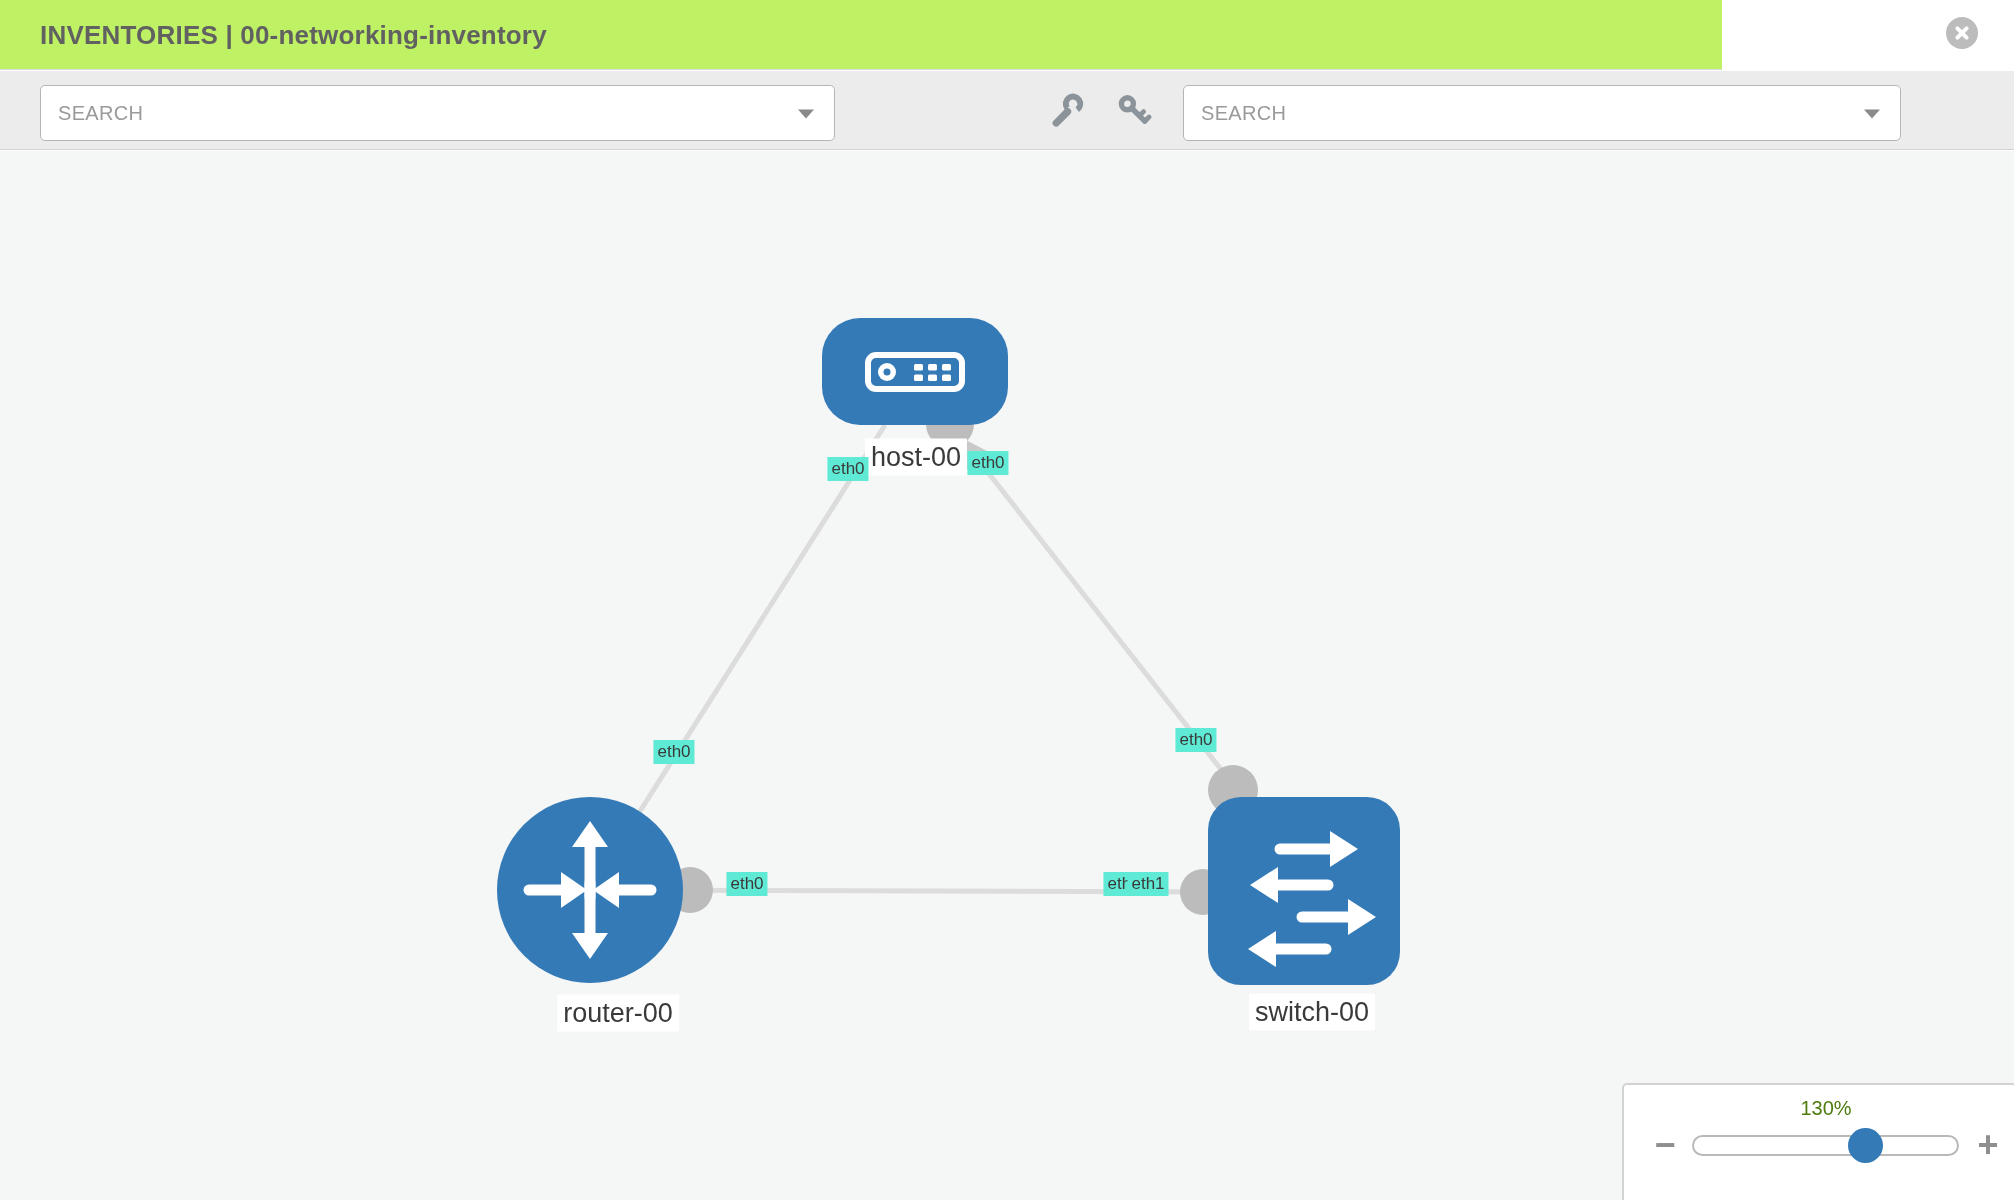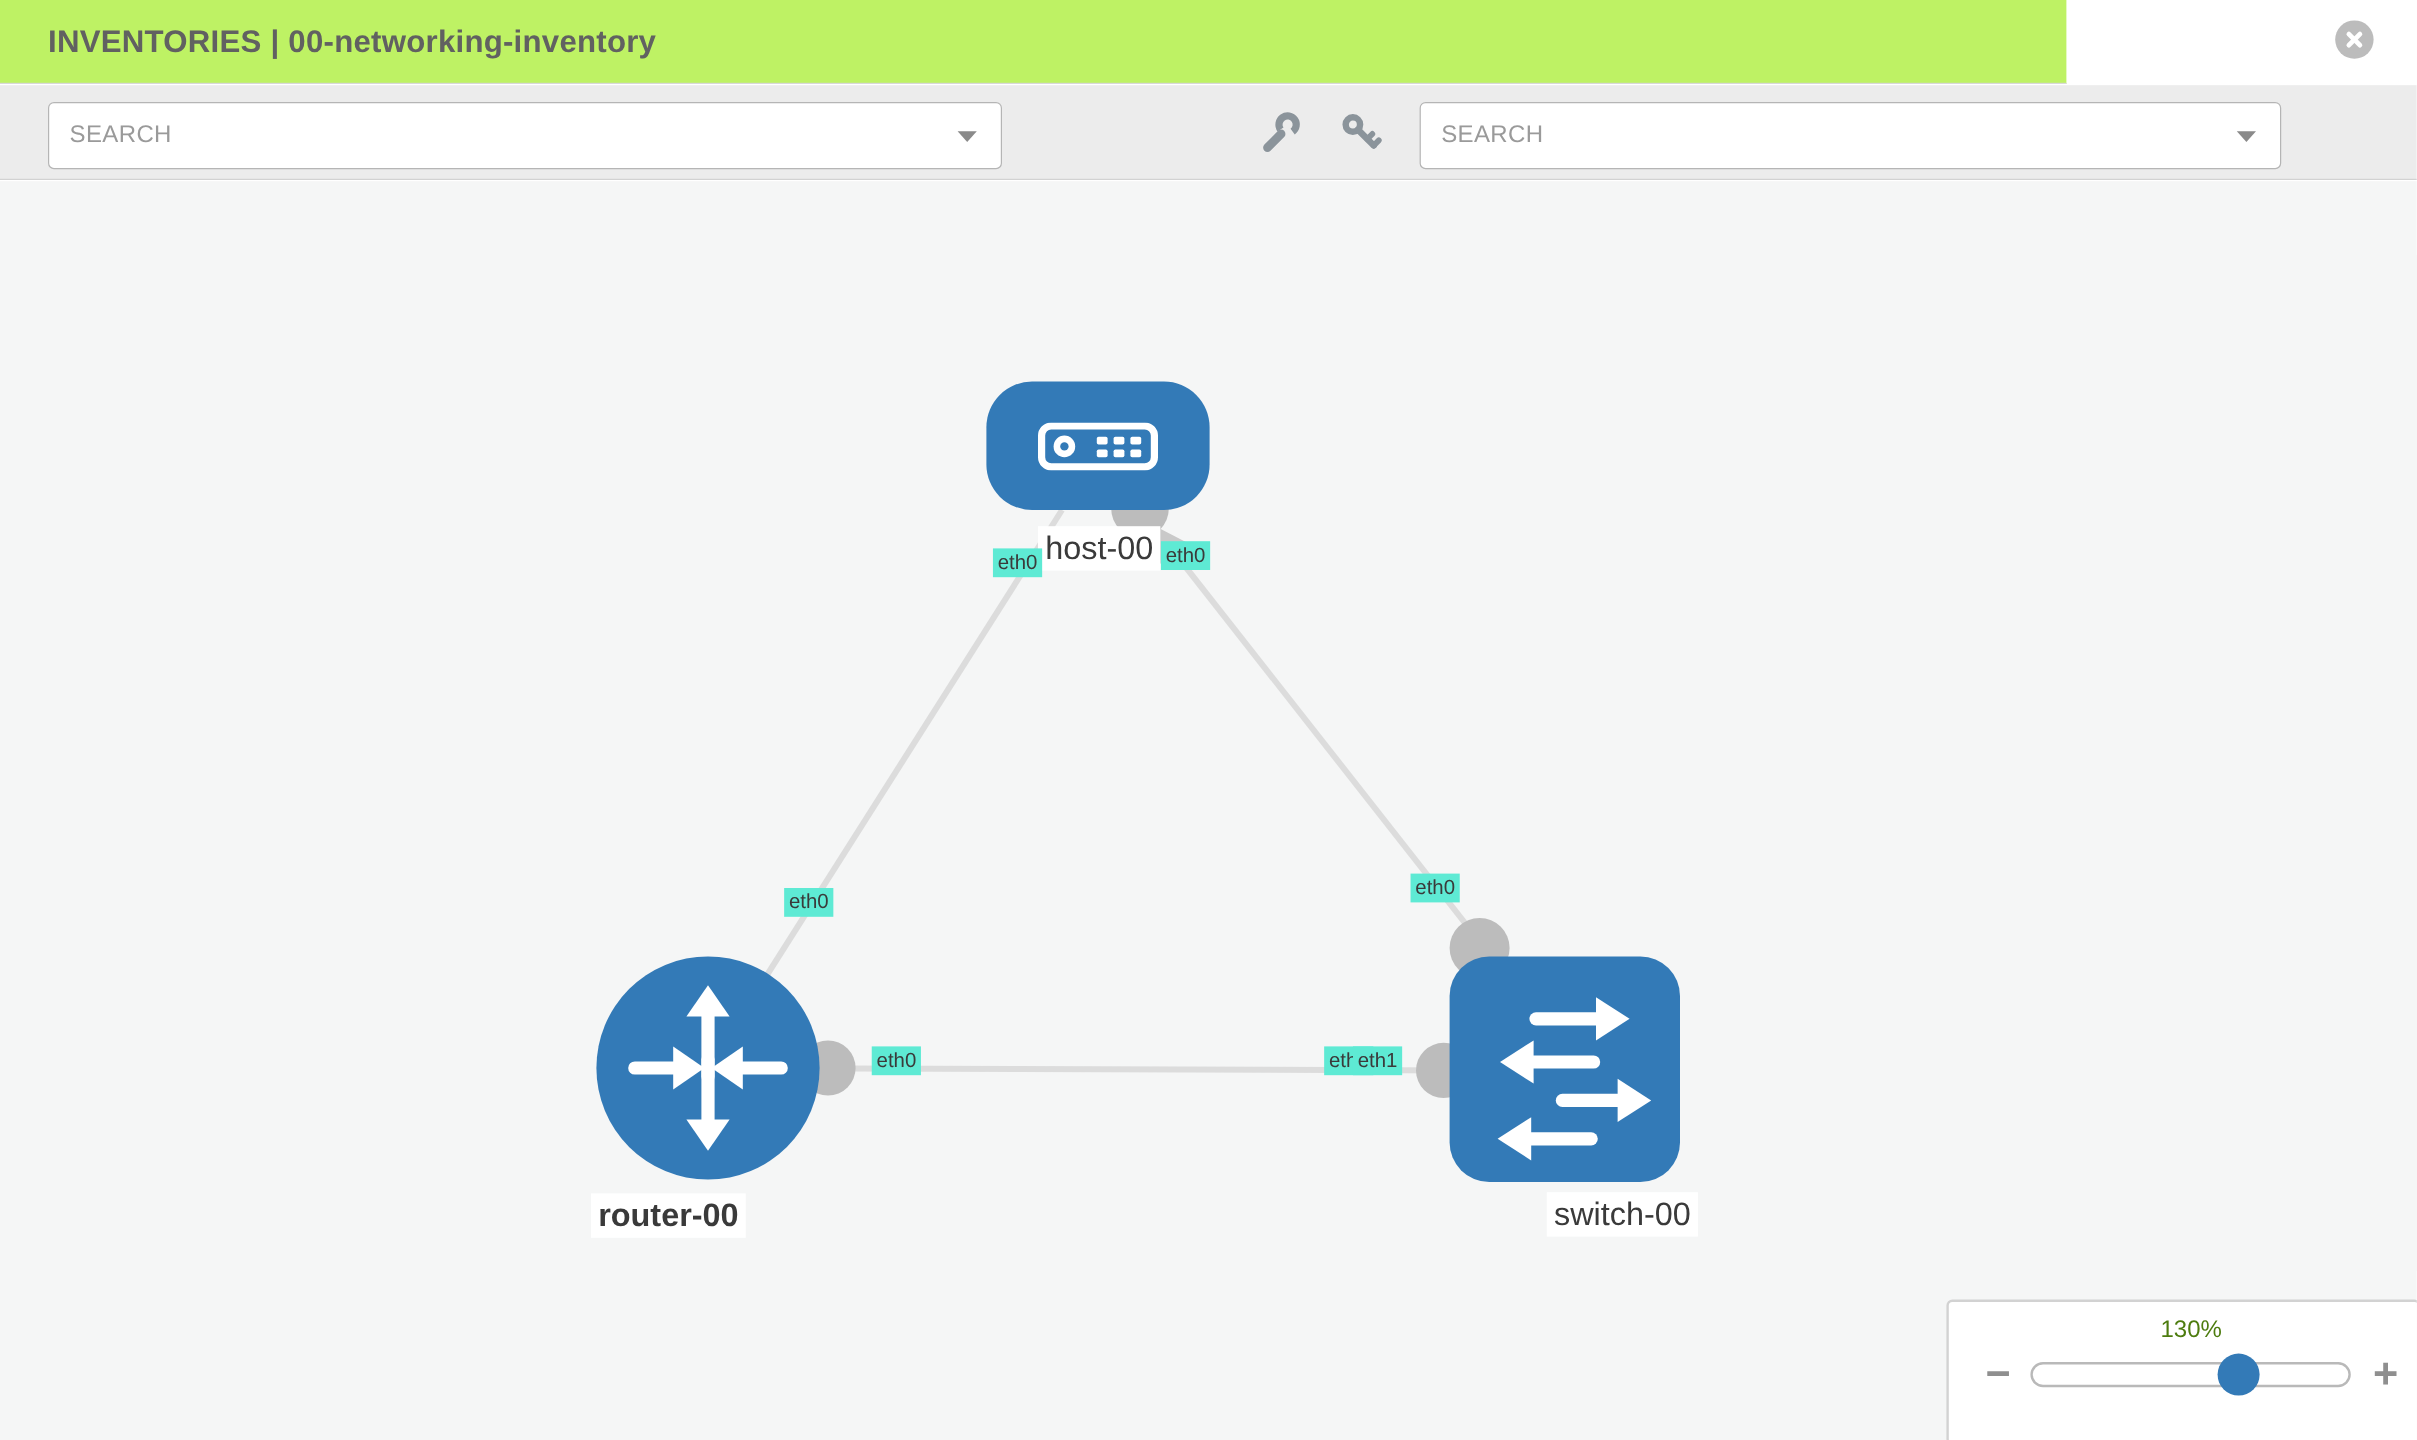--- a/index.html
+++ b/index.html
@@ -159,22 +159,22 @@
         <polygon points="42,88 70,70 70,106" stroke="none"></polygon>
         <line x1="94" y1="120" x2="146" y2="120"></line>
         <polygon points="168,120 140,102 140,138" stroke="none"></polygon>
         <line x1="118" y1="152" x2="64" y2="152"></line>
         <polygon points="40,152 68,134 68,170" stroke="none"></polygon>
       </g>
     </svg>
   </div>
 
   <span class="node-label" style="left:916px;  top:306px;">host-00</span>
-  <span class="node-label" style="left:557px;  top:862px;font-weight:bold;">router-00</span>
-  <span class="node-label" style="left:1352px; top:861px;">switch-00</span>
+  <span class="node-label" style="left:618px;  top:862px;">router-00</span>
+  <span class="node-label" style="left:1312px; top:861px;">switch-00</span>
 
   <span class="if-label" style="left:848px;  top:318px;">eth0</span>
   <span class="if-label" style="left:988px;  top:312px;">eth0</span>
   <span class="if-label" style="left:674px;  top:601px;">eth0</span>
   <span class="if-label" style="left:1196px; top:589px;">eth0</span>
   <span class="if-label" style="left:747px;  top:733px;">eth0</span>
   <span class="if-label" style="left:1124px; top:733px;">eth0</span>
   <span class="if-label" style="left:1148px; top:733px;text-align:right;">eth1</span>
 </div>
 

